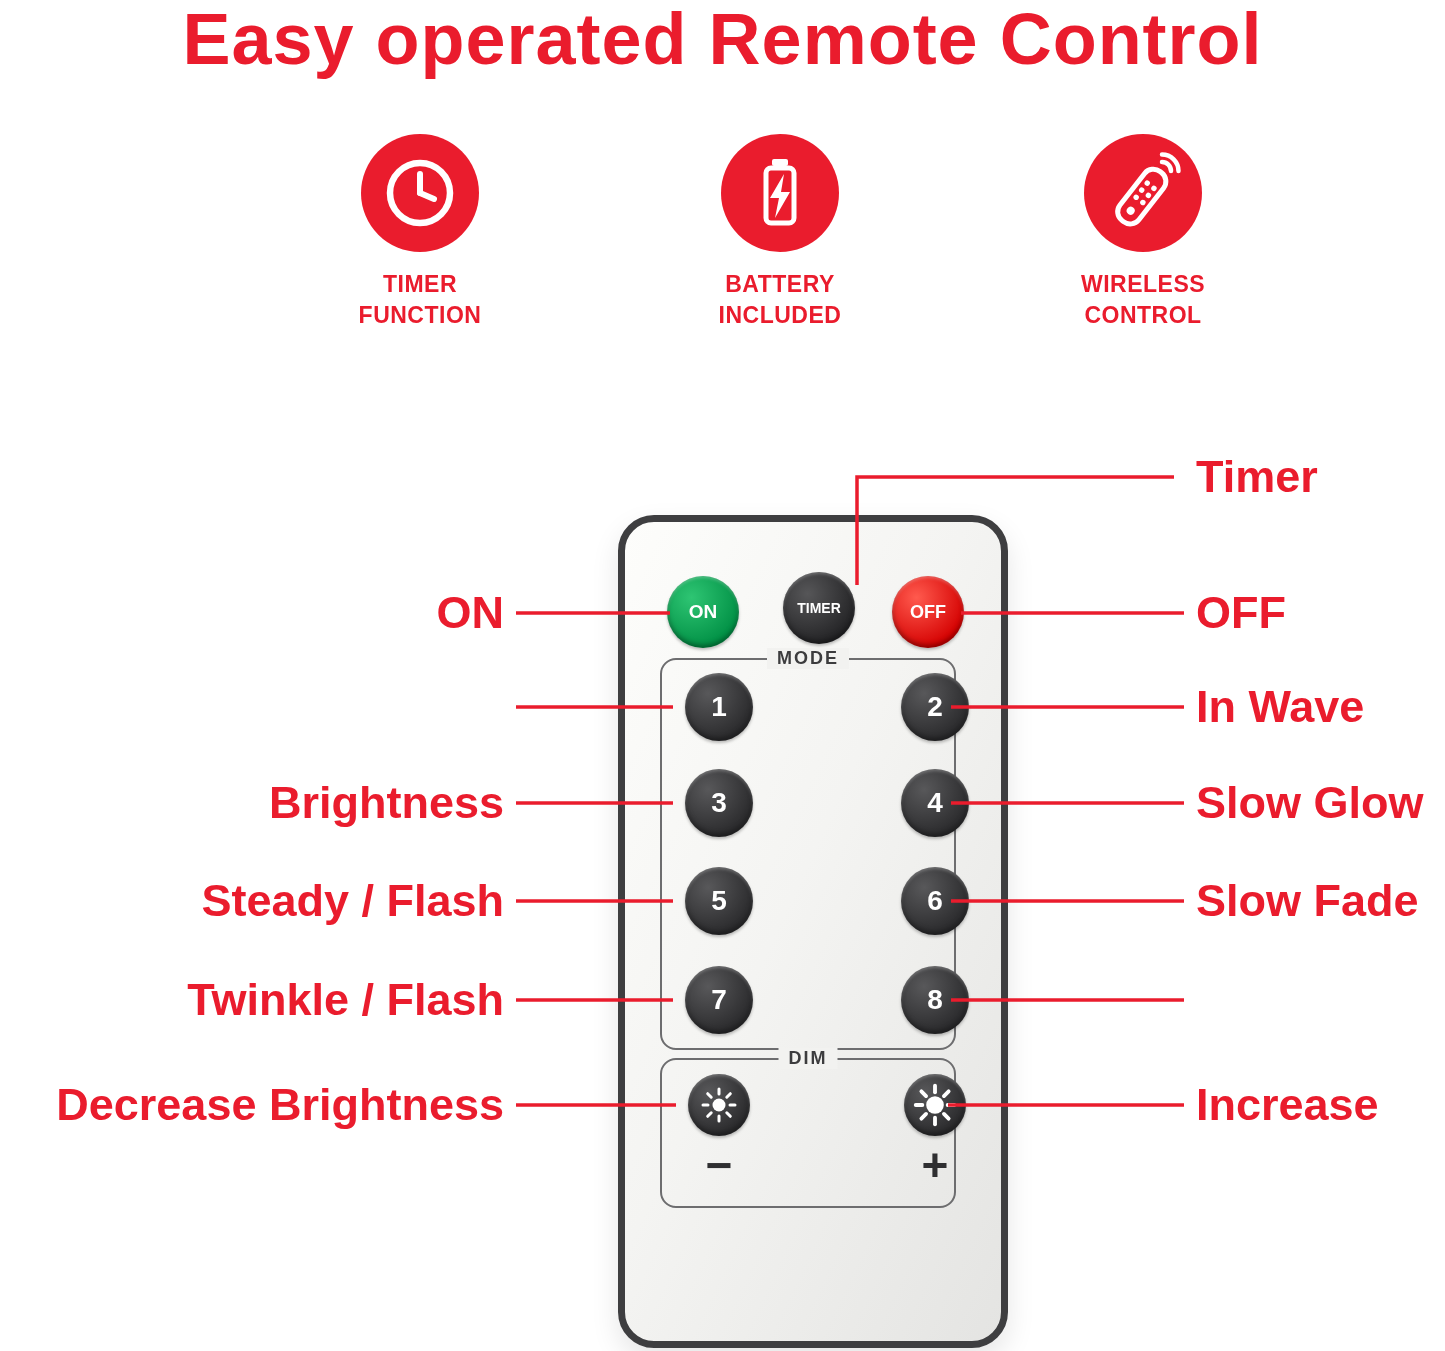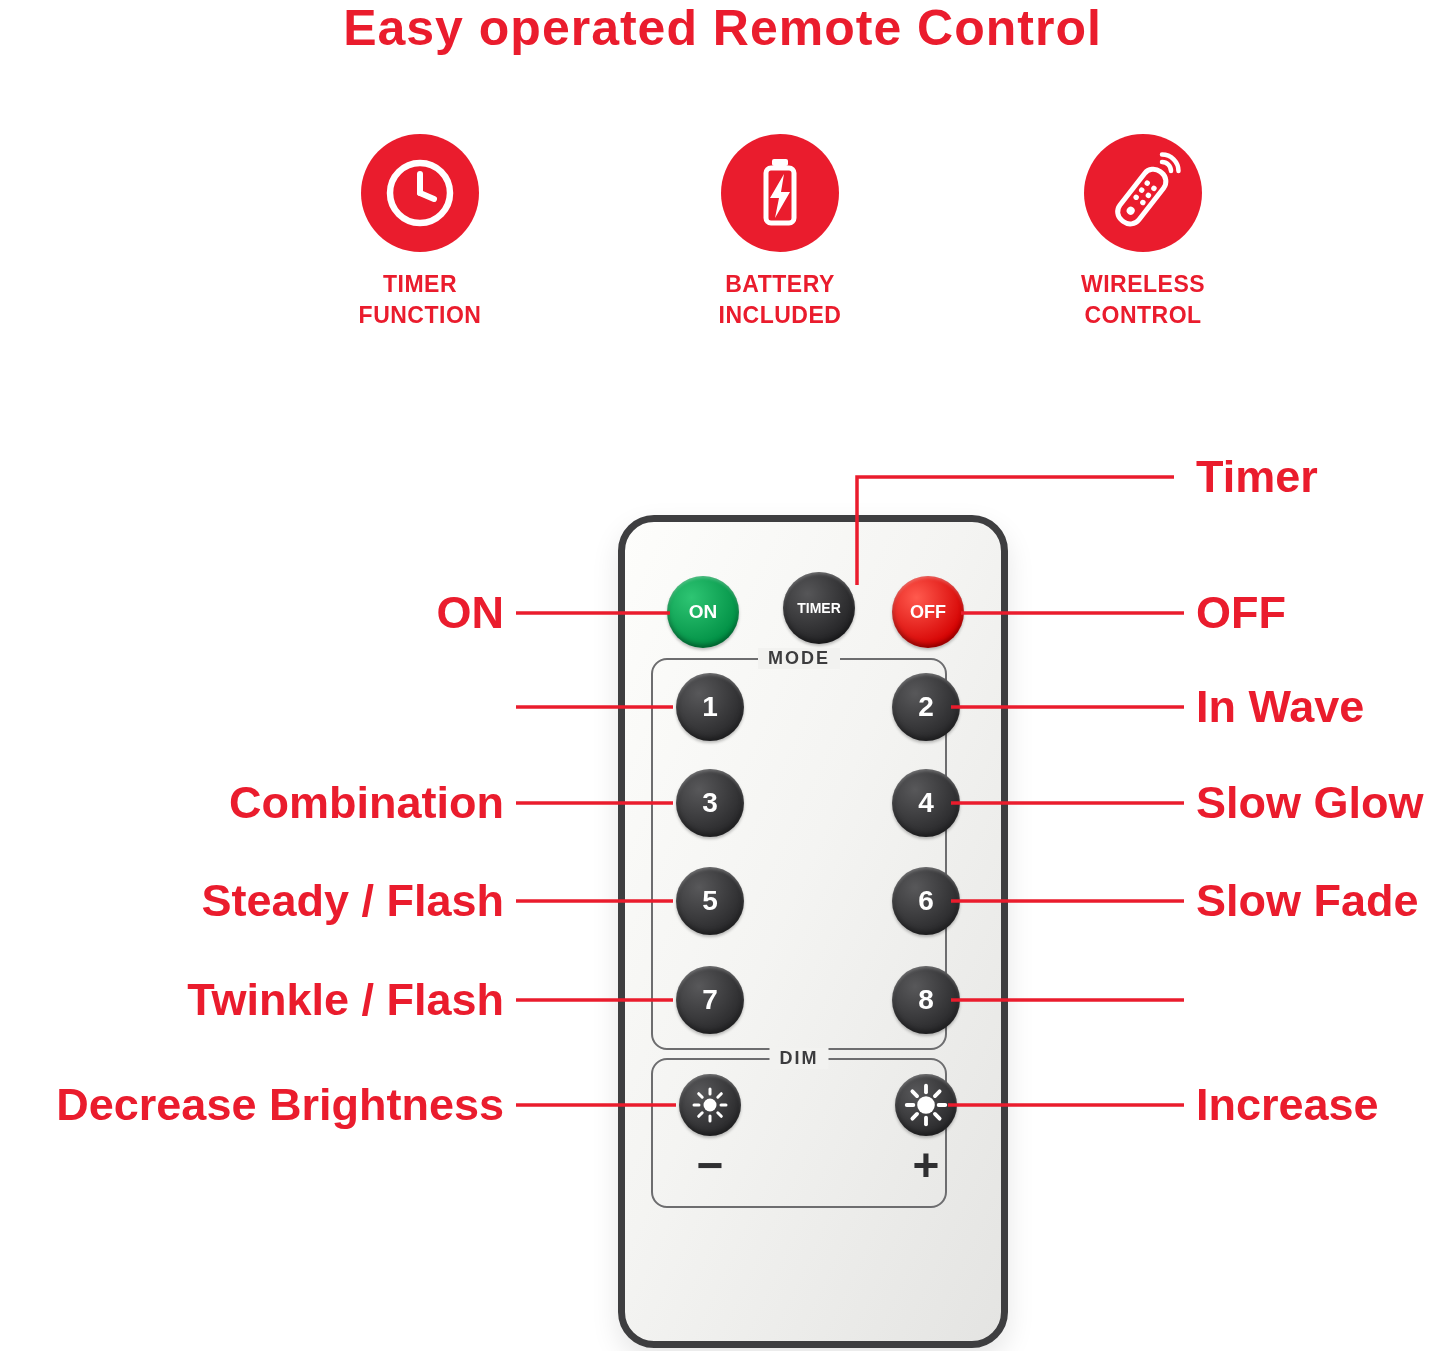--- a/index.html
+++ b/index.html
@@ -5,21 +5,21 @@
   :root{
     --accent:#ea1c2d; --green:#00a651; --red:#e8000e; --button:#3a3a3c;
     --remote-body:#f3f3f1; --remote-border:#3e3e40;
   }
   *{box-sizing:border-box; margin:0; padding:0;}
   body{background:#fff; font-family:"Liberation Sans","DejaVu Sans",sans-serif;}
   .canvas{position:relative; width:1445px; height:1351px; background:#fff; overflow:hidden; margin:0 auto;}
 
   
   .title{position:absolute; top:2px; left:0; width:100%; text-align:center;
-    font-size:50px; font-weight:800; letter-spacing:1px; color:var(--accent,#ea1c2d); line-height:1.05;}
+    font-size:72px; font-weight:800; letter-spacing:1px; color:var(--accent,#ea1c2d); line-height:1.05;}
 
   
   .feature{position:absolute; top:133px; width:300px; text-align:center;}
   .feature.f1{left:270px;} .feature.f2{left:630px;} .feature.f3{left:993px;}
   .ficon{width:120px; height:120px; display:inline-block;}
   .icon-bg{fill:var(--accent,#ea1c2d);}
   .flabel{margin-top:12px; font-size:23px; font-weight:700; letter-spacing:.5px;
     color:var(--accent,#ea1c2d); line-height:1.35; white-space:pre-line;}
 
   
@@ -28,21 +28,21 @@
     border:7px solid var(--remote-border,#3e3e40); border-radius:36px;
     box-shadow:0 12px 28px rgba(0,0,0,.10);}
   .pbtn,.mbtn,.dbtn{position:absolute; border:none; border-radius:50%; display:flex;
     align-items:center; justify-content:center; color:#fff; font-weight:700; cursor:pointer;
     font-family:inherit; box-shadow:inset 0 -3px 5px rgba(0,0,0,.35), inset 0 2px 3px rgba(255,255,255,.25), 0 2px 3px rgba(0,0,0,.25);}
   .pbtn{width:72px; height:72px; font-size:19px;}
   .pbtn.on{left:42px; top:54px; background:radial-gradient(circle at 34% 30%,#2ec573,#008f44 75%);}
   .pbtn.timer{left:158px; top:50px; background:radial-gradient(circle at 34% 30%,#565658,#232325 75%); font-size:14px;}
   .pbtn.off{left:267px; top:54px; background:radial-gradient(circle at 34% 30%,#ff5a4e,#d40000 75%); font-size:18px;}
 
-  .section{position:absolute; left:26px; width:296px; border:2px solid #6d6d6f; border-radius:16px;}
+  .section{position:absolute; left:35px; width:296px; border:2px solid #6d6d6f; border-radius:16px;}
   .mode-box{top:136px; height:392px;}
   .dim-box{top:536px; height:150px;}
   .section-label{position:absolute; top:-12px; left:50%; transform:translateX(-50%);
     background:#f2f2f0; padding:0 10px; font-size:18px; font-weight:700; color:#3c3c3e; letter-spacing:2px;}
 
   .mbtn{width:68px; height:68px; font-size:28px; background:radial-gradient(circle at 34% 30%,#58585a,#2b2b2d 72%);}
   .mbtn.c1{left:23px;} .mbtn.c2{left:239px;}
   .mbtn.r1{top:13px;} .mbtn.r2{top:109px;} .mbtn.r3{top:207px;} .mbtn.r4{top:306px;}
 
   .dbtn{width:62px; height:62px; background:radial-gradient(circle at 34% 30%,#58585a,#2b2b2d 72%);}
@@ -184,21 +184,21 @@
     <line x1="516" y1="1000" x2="673" y2="1000"></line>
     <line x1="951" y1="1000" x2="1184" y2="1000"></line>
     <line x1="516" y1="1105" x2="676" y2="1105"></line>
     <line x1="948" y1="1105" x2="1184" y2="1105"></line>
   </svg>
 
   <div class="callout right cl-timer">Timer</div>
   <div class="callout left cl-on">ON</div>
   <div class="callout right cl-off">OFF</div>
   <div class="callout right cl-m2">In Wave</div>
-  <div class="callout left cl-m3">Combination</div>
+  <div class="callout left cl-m3">Brightness</div>
   <div class="callout right cl-m4">Slow Glow</div>
   <div class="callout left cl-m5">Steady / Flash</div>
   <div class="callout right cl-m6">Slow Fade</div>
   <div class="callout left cl-m7">Twinkle / Flash</div>
   <div class="callout left cl-dimdown">Decrease Brightness</div>
   <div class="callout right cl-dimup">Increase</div>
 
 </div>
 
 </body></html>

